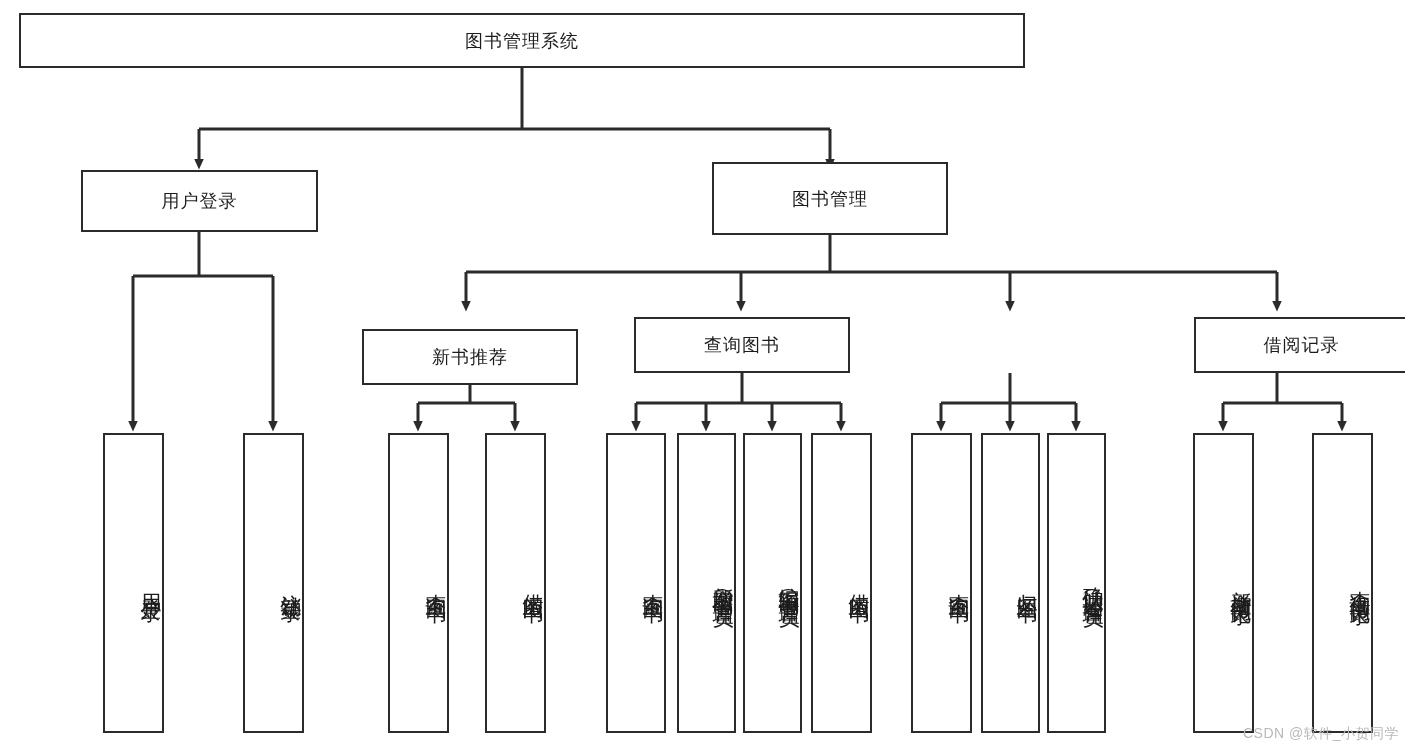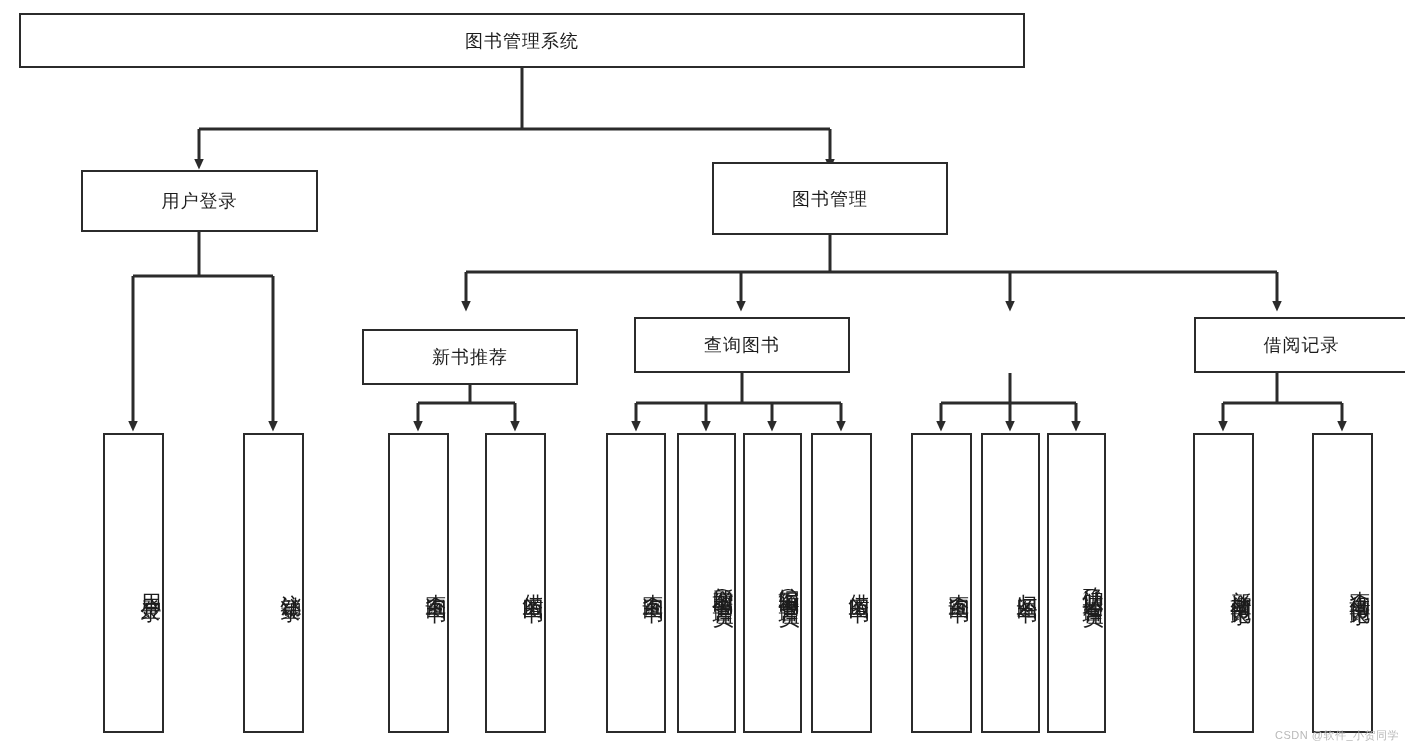--- a/index.html
+++ b/index.html
@@ -5,21 +5,21 @@
   html,body{margin:0;padding:0;background:#ffffff;}
   body{font-family:"Liberation Sans","DejaVu Sans",sans-serif;}
   #canvas{position:relative;width:1405px;height:747px;background:#fff;overflow:hidden;}
   .node{position:absolute;box-sizing:border-box;border:2px solid #2b2b2b;background:#ffffff;
         display:flex;align-items:center;justify-content:center;color:#1c1c1c;}
   .node.h{font-size:18px;letter-spacing:1px;}
   .node.v{writing-mode:vertical-rl;text-orientation:upright;font-size:21px;
           letter-spacing:3px;line-height:1.0;padding:14px 0;align-items:flex-start;justify-content:center;}
   .node.v span{white-space:nowrap;}
   #lines{position:absolute;left:0;top:0;width:1405px;height:747px;pointer-events:none;}
-  .wm{position:absolute;right:6px;bottom:4px;font-size:11px;color:#b9b9b9;letter-spacing:.5px;white-space:nowrap;}
+  .wm{position:absolute;right:6px;bottom:4px;font-size:14px;color:#b9b9b9;letter-spacing:.5px;white-space:nowrap;}
 </style>
 </head>
 <body>
 
 <div id="canvas">
 
   <svg id="lines" viewBox="0 0 1405 747">
     <defs>
       <marker id="ah" markerWidth="11" markerHeight="11" refX="1.5" refY="5" orient="auto" markerUnits="userSpaceOnUse">
         <path d="M0,0 L0,10 L11,5 z" fill="#2b2b2b"></path>

